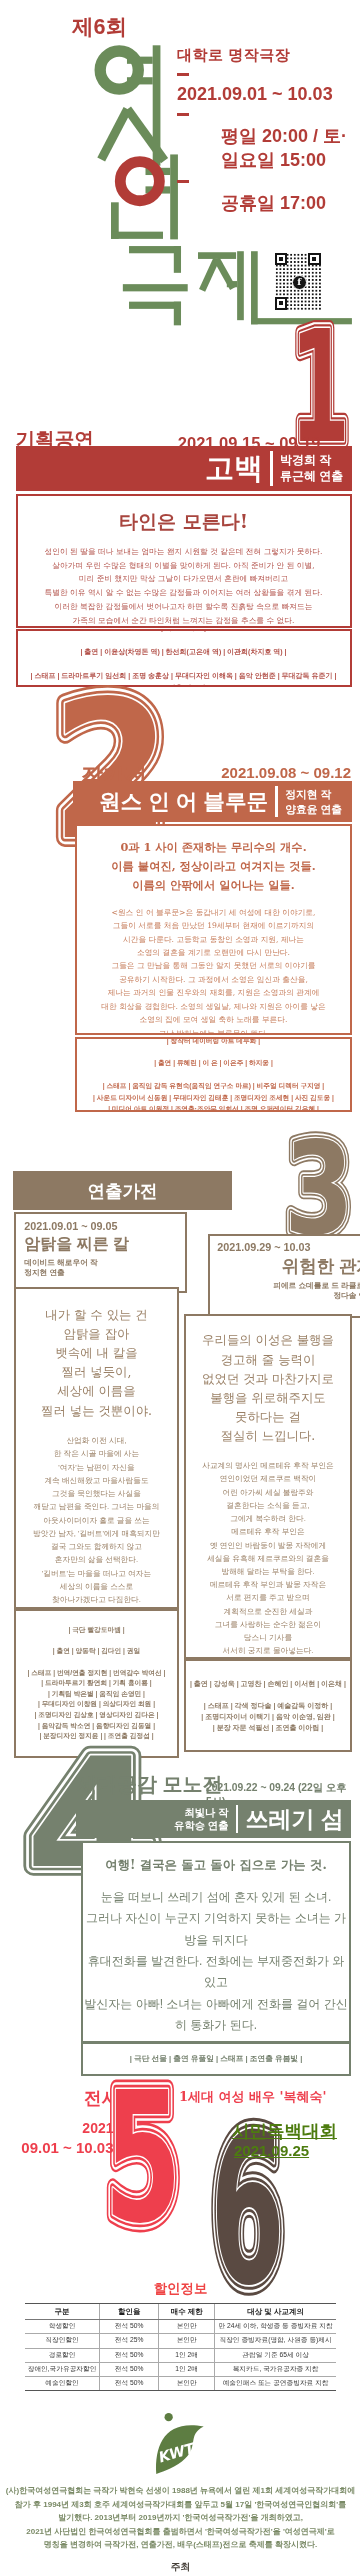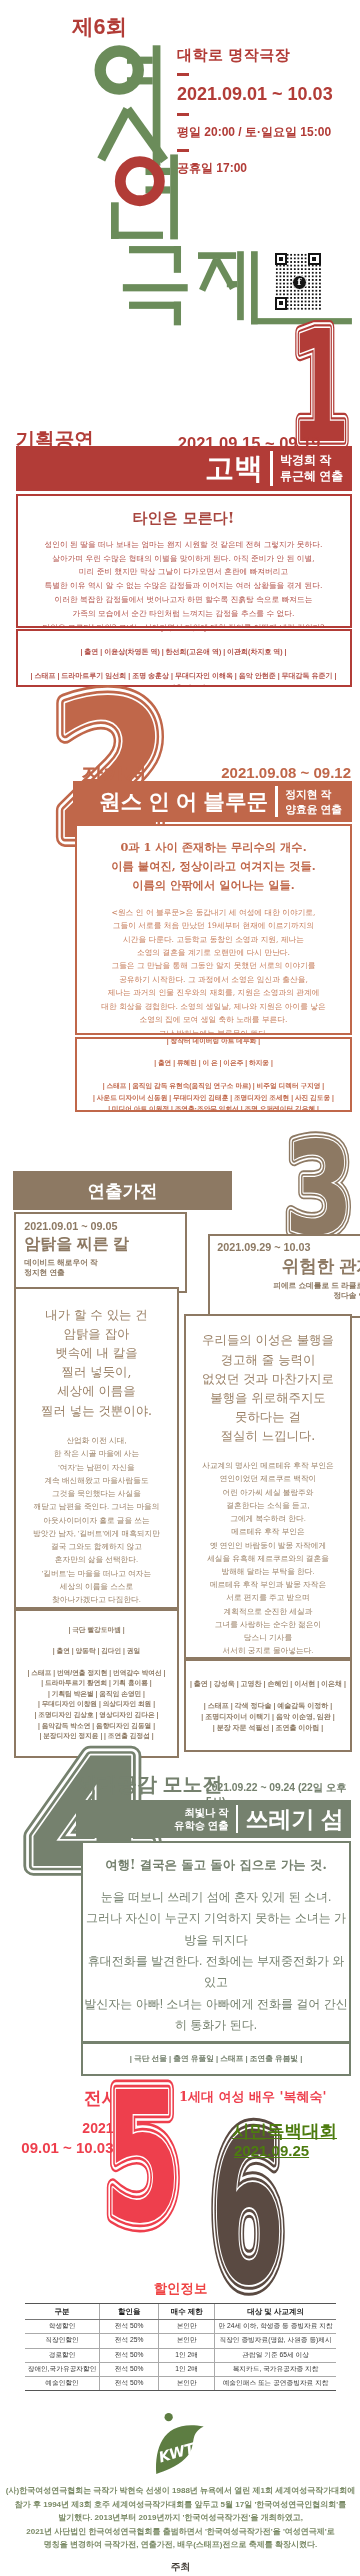--- a/index.html
+++ b/index.html
@@ -22,32 +22,32 @@
   .c-dkbr { color:#4d7c0f;text-decoration:underline; }
 
   .banner { display:flex; align-items:center; color:#fff; overflow:hidden; }
   .vbar { width:2.6px; background:#fff; align-self:stretch; margin:5.2px 7.2px; }
   .panel { background:#fff; overflow:hidden; text-align:center; }
 
   .hero-info { color:#b23c37; font-weight:bold; }
   .hero-info .dash { width:12.4px; height:2.6px; background:#b23c37; margin:8.2px 0; }
   .hero-venue { font-size:15px; letter-spacing:0.5px; }
   .hero-period { font-size:18px; }
-  .hero-times { font-size:12px; }
+  .hero-times { font-size:18px;margin-left:44px; }
 
   .qr { position:absolute; left:273px; top:251px; width:49px; height:60px; background:#fff; }
   .qr-dots { position:absolute; inset:1.5px; background-image:radial-gradient(#151515 42%, transparent 46%); background-size:3.6px 3.6px; }
   .qr-f { position:absolute; width:12.4px; height:12.4px; border:2.1px solid #151515; background:#fff; box-sizing:border-box; }
   .qr-f::after { content:""; position:absolute; left:2.1px; top:2.1px; width:4.1px; height:4.1px; background:#151515; }
   .qr-fb { position:absolute; left:18.5px; top:24px; width:13.4px; height:13.4px; border-radius:50%; background:#151515; border:1px solid #fff;
            color:#fff; font-weight:bold; font-size:9.3px; line-height:12.4px; text-align:center; font-family:"DejaVu Serif",serif; }
 
   svg.numeral { position:absolute; overflow:visible; }
 
-  .tagline-red { color:#a8453e; font-size:15px; font-weight:bold; }
+  .tagline-red { color:#a8453e; font-size:19px; font-weight:bold; }
   .syn-red { color:#b25048; font-size:7.7px; line-height:1.8; }
   .cred-red { color:#b25048; font-size:7px; line-height:1.7; font-weight:600; }
 
   .tagline-org { color:#c0674a; font-size:11.3px; font-weight:bold; line-height:1.65; }
   .syn-org { color:#c67c5a; font-size:7.7px; line-height:1.75; }
   .cred-org { color:#c0674a; font-size:6.7px; line-height:1.7; font-weight:600; }
 
   .meta-brn { color:#8d7963; }
   .tagline-brn { color:#9a8066; font-size:12.4px; line-height:1.55; }
   .syn-brn { color:#9a8066; font-size:7.7px; line-height:1.72; }

